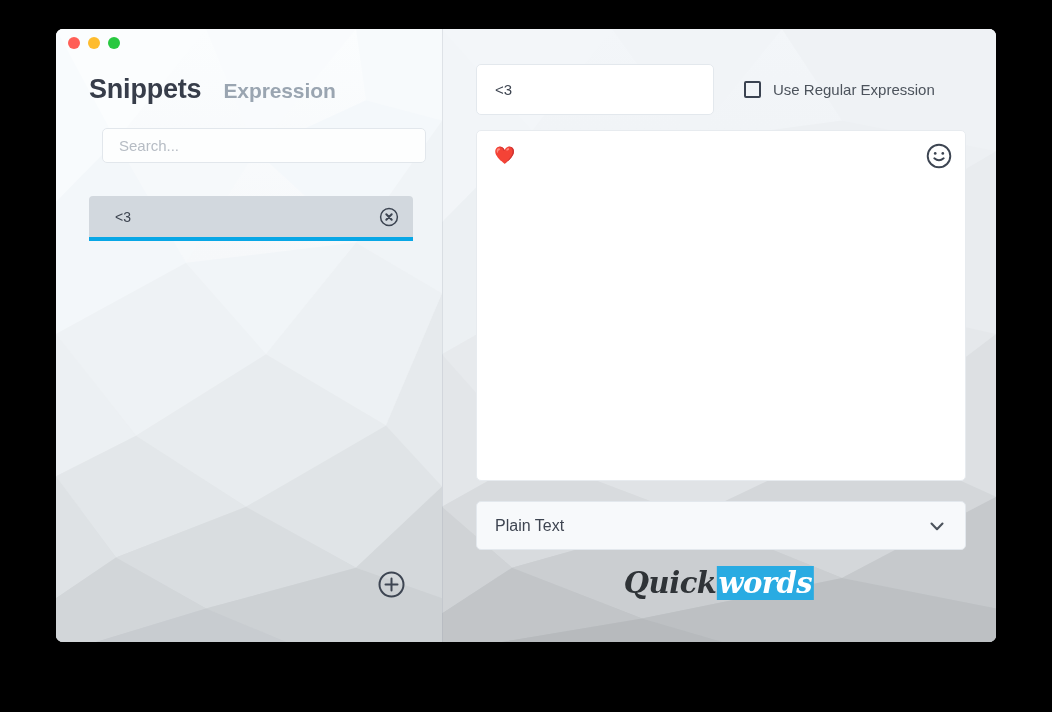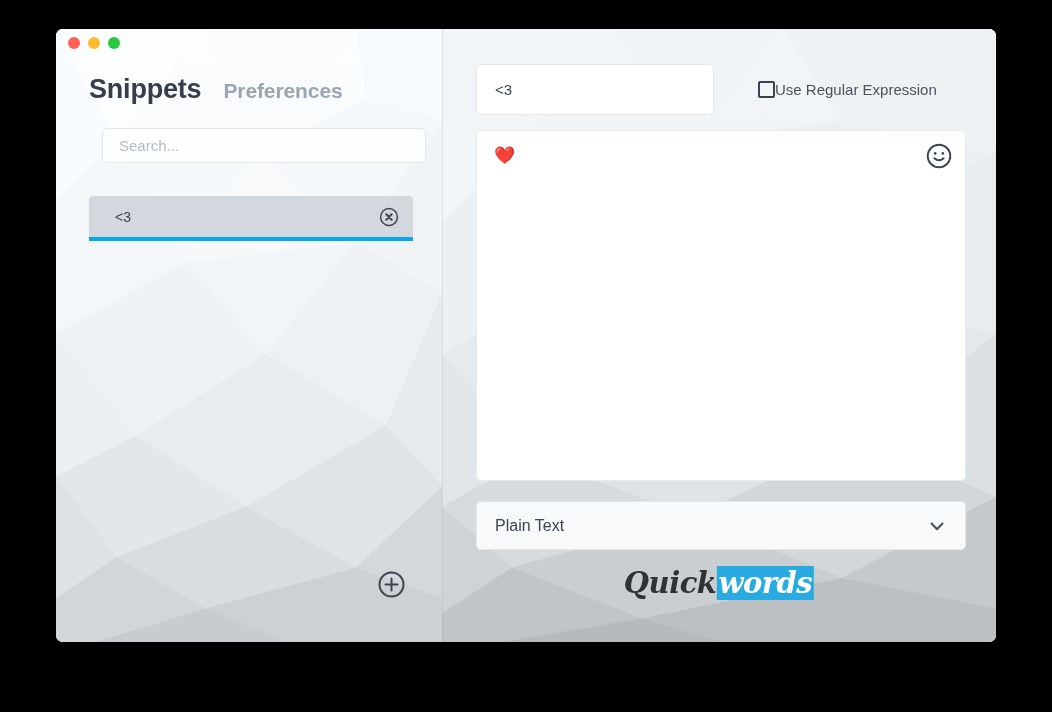--- a/index.html
+++ b/index.html
@@ -167,21 +167,22 @@
     background: #ffffff;
     padding: 0 18px;
     font-size: 15px;
     color: #3e4551;
     font-family: "Liberation Sans", sans-serif;
     outline: none;
   }
   #regex-toggle {
     display: flex;
     align-items: flex-end;
-    margin-left: 44px;
+    gap: 12px;
+    margin-left: 30px;
     cursor: pointer;
   }
   #regex-checkbox {
     width: 17px;
     height: 17px;
     border: 2px solid #3b4351;
     border-radius: 2px;
     background: transparent;
     flex: none;
   }
@@ -306,21 +307,21 @@
     </svg>
 
     <div id="traffic-lights">
       <div class="traffic-dot" style="background:#ff5f57;"></div>
       <div class="traffic-dot" style="background:#febc2e;"></div>
       <div class="traffic-dot" style="background:#28c840;"></div>
     </div>
 
     <div id="tabs-row">
       <div id="tab-snippets">Snippets</div>
-      <div id="tab-preferences">Preferences</div>
+      <div id="tab-preferences">Expression</div>
     </div>
 
     <input id="search-input" type="text" placeholder="Search..." style="">
 
     <div id="snippet-list">
       <div class="snippet-item selected">
         <span class="snippet-label">&lt;3</span>
         <span class="delete-icon">
           <svg viewBox="0 0 20 20" width="20" height="20">
             <circle cx="10" cy="10" r="8.4" fill="none" stroke="#3d4552" stroke-width="1.5"></circle>

